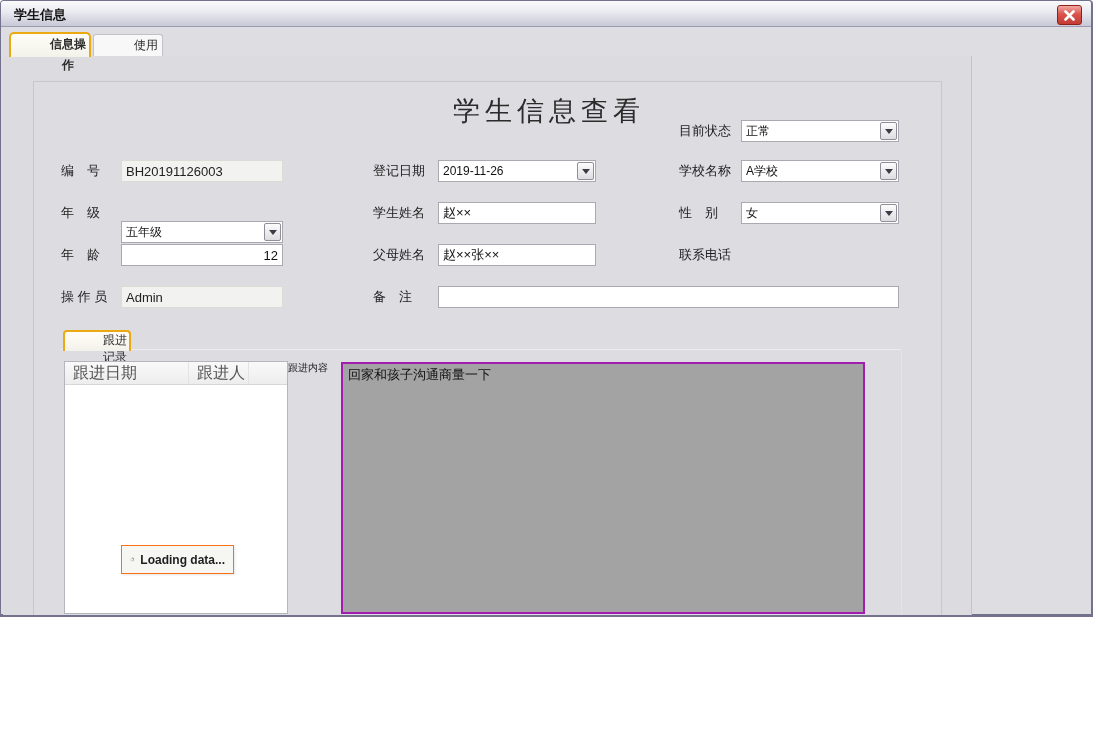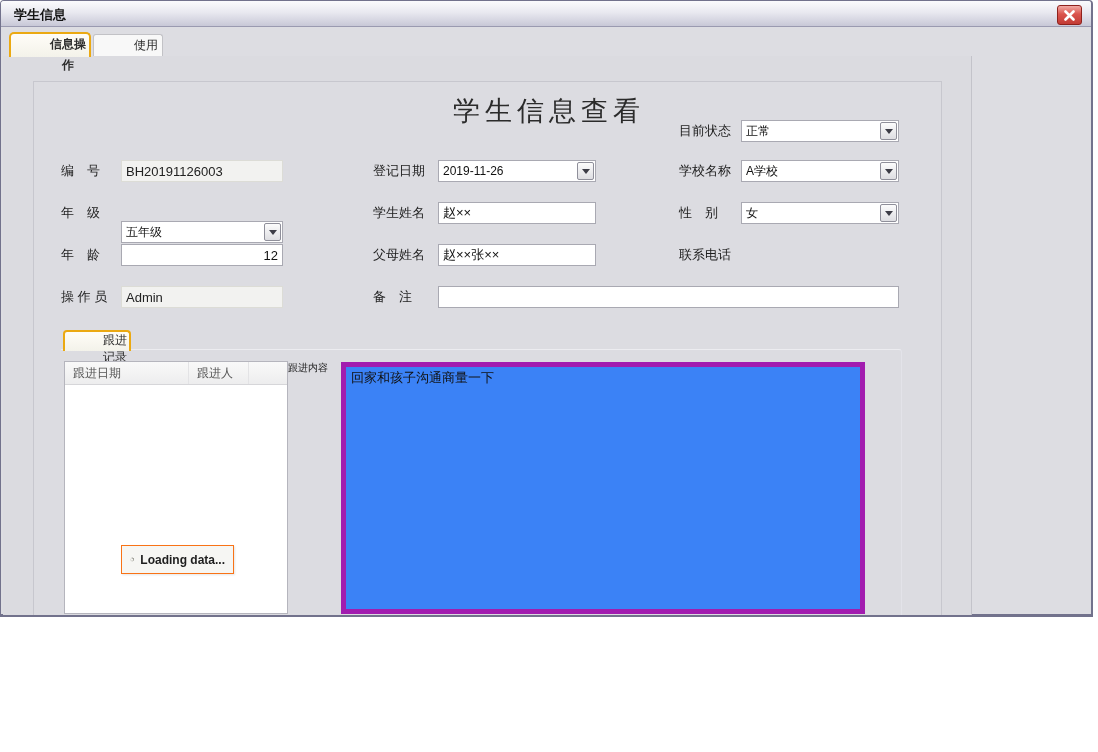--- a/index.html
+++ b/index.html
@@ -86,35 +86,35 @@
     left:62px; top:329px; width:68px; height:21px; line-height:17px;
     background:linear-gradient(#fffdf7, #f3f2ea);
     border:2px solid #eba912; border-bottom:none; border-radius:4px 4px 0 0; z-index:4; font-weight:normal;
   }
 
   .grid {
     position:absolute; left:63px; top:360px; width:224px; height:253px; z-index:4;
     background:#fff; border:1px solid #b5b5bd;
   }
   .grid-header { display:flex; height:23px; background:linear-gradient(#f9f9f9,#ededee); border-bottom:1px solid #d6d6d9; }
-  .gh { font-size:12px; color:#555; line-height:22px; padding-left:8px; border-right:1px solid #e3e3e5; overflow:hidden; white-space:nowrap; }
+  .gh { font-size:16px; color:#555; line-height:22px; padding-left:8px; border-right:1px solid #e3e3e5; overflow:hidden; white-space:nowrap; }
   .gh.c1 { width:124px; }
   .gh.c2 { width:60px; }
   .gh.c3 { flex:1; border-right:none; }
   .loading-box {
     position:absolute; left:56px; top:183px; width:113px; height:29px;
     background:#f6f6f3; border:1px solid #f97316; box-shadow:1px 1px 2px rgba(0,0,0,.10);
     display:flex; align-items:center; gap:6px; padding:0 8px;
   }
   .loading-box .loading-text { font-size:12px; font-weight:600; color:#1e1e1e; white-space:nowrap; }
 
   .content-label { position:absolute; left:287px; top:360px; z-index:4; font-size:10px; color:#1d1d1d; white-space:pre; }
   .content-area {
     position:absolute; left:340px; top:361px; width:524px; height:252px; z-index:4;
-    border:5px solid #a21caf; background:#3b82f6; resize:none; outline:none;
+    border:2px solid #a21caf; background:#a3a3a3; resize:none; outline:none;
     font-family:"Liberation Sans", sans-serif; font-size:13px; color:#111; padding:2px 5px;
   }
 </style>
 </head>
 <body>
 
 <div class="canvas">
   <div class="window">
 
     <div class="titlebar">

